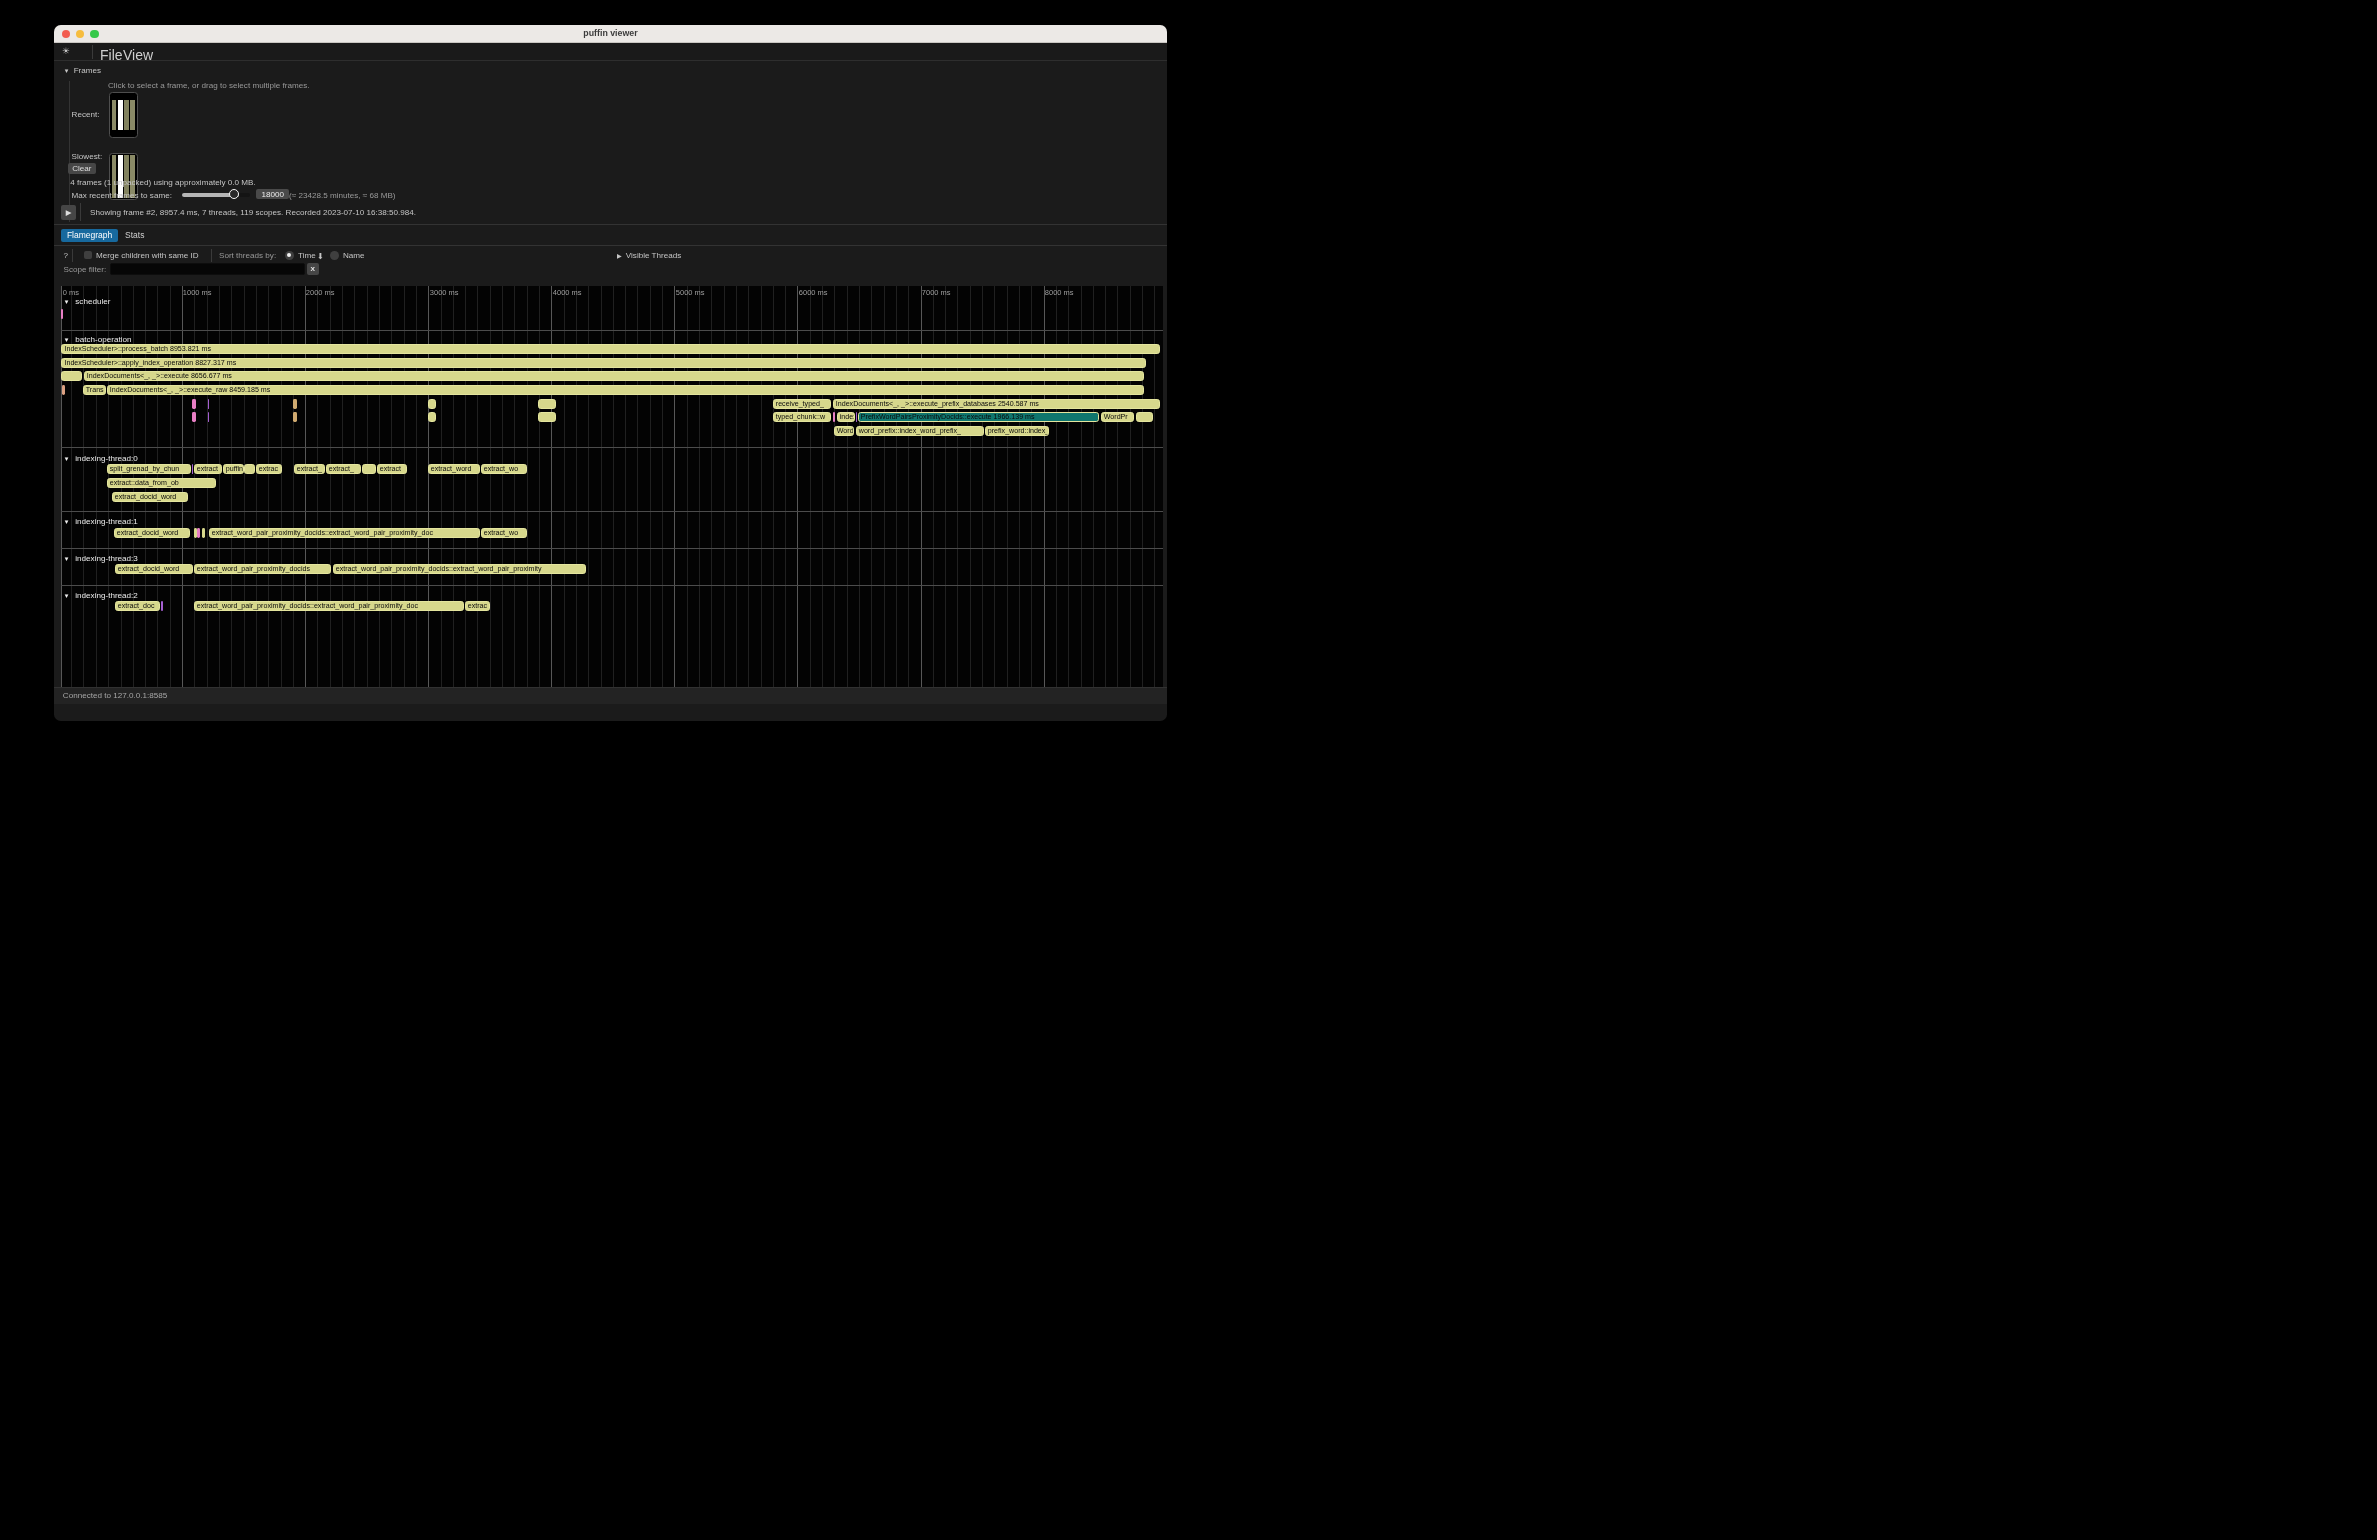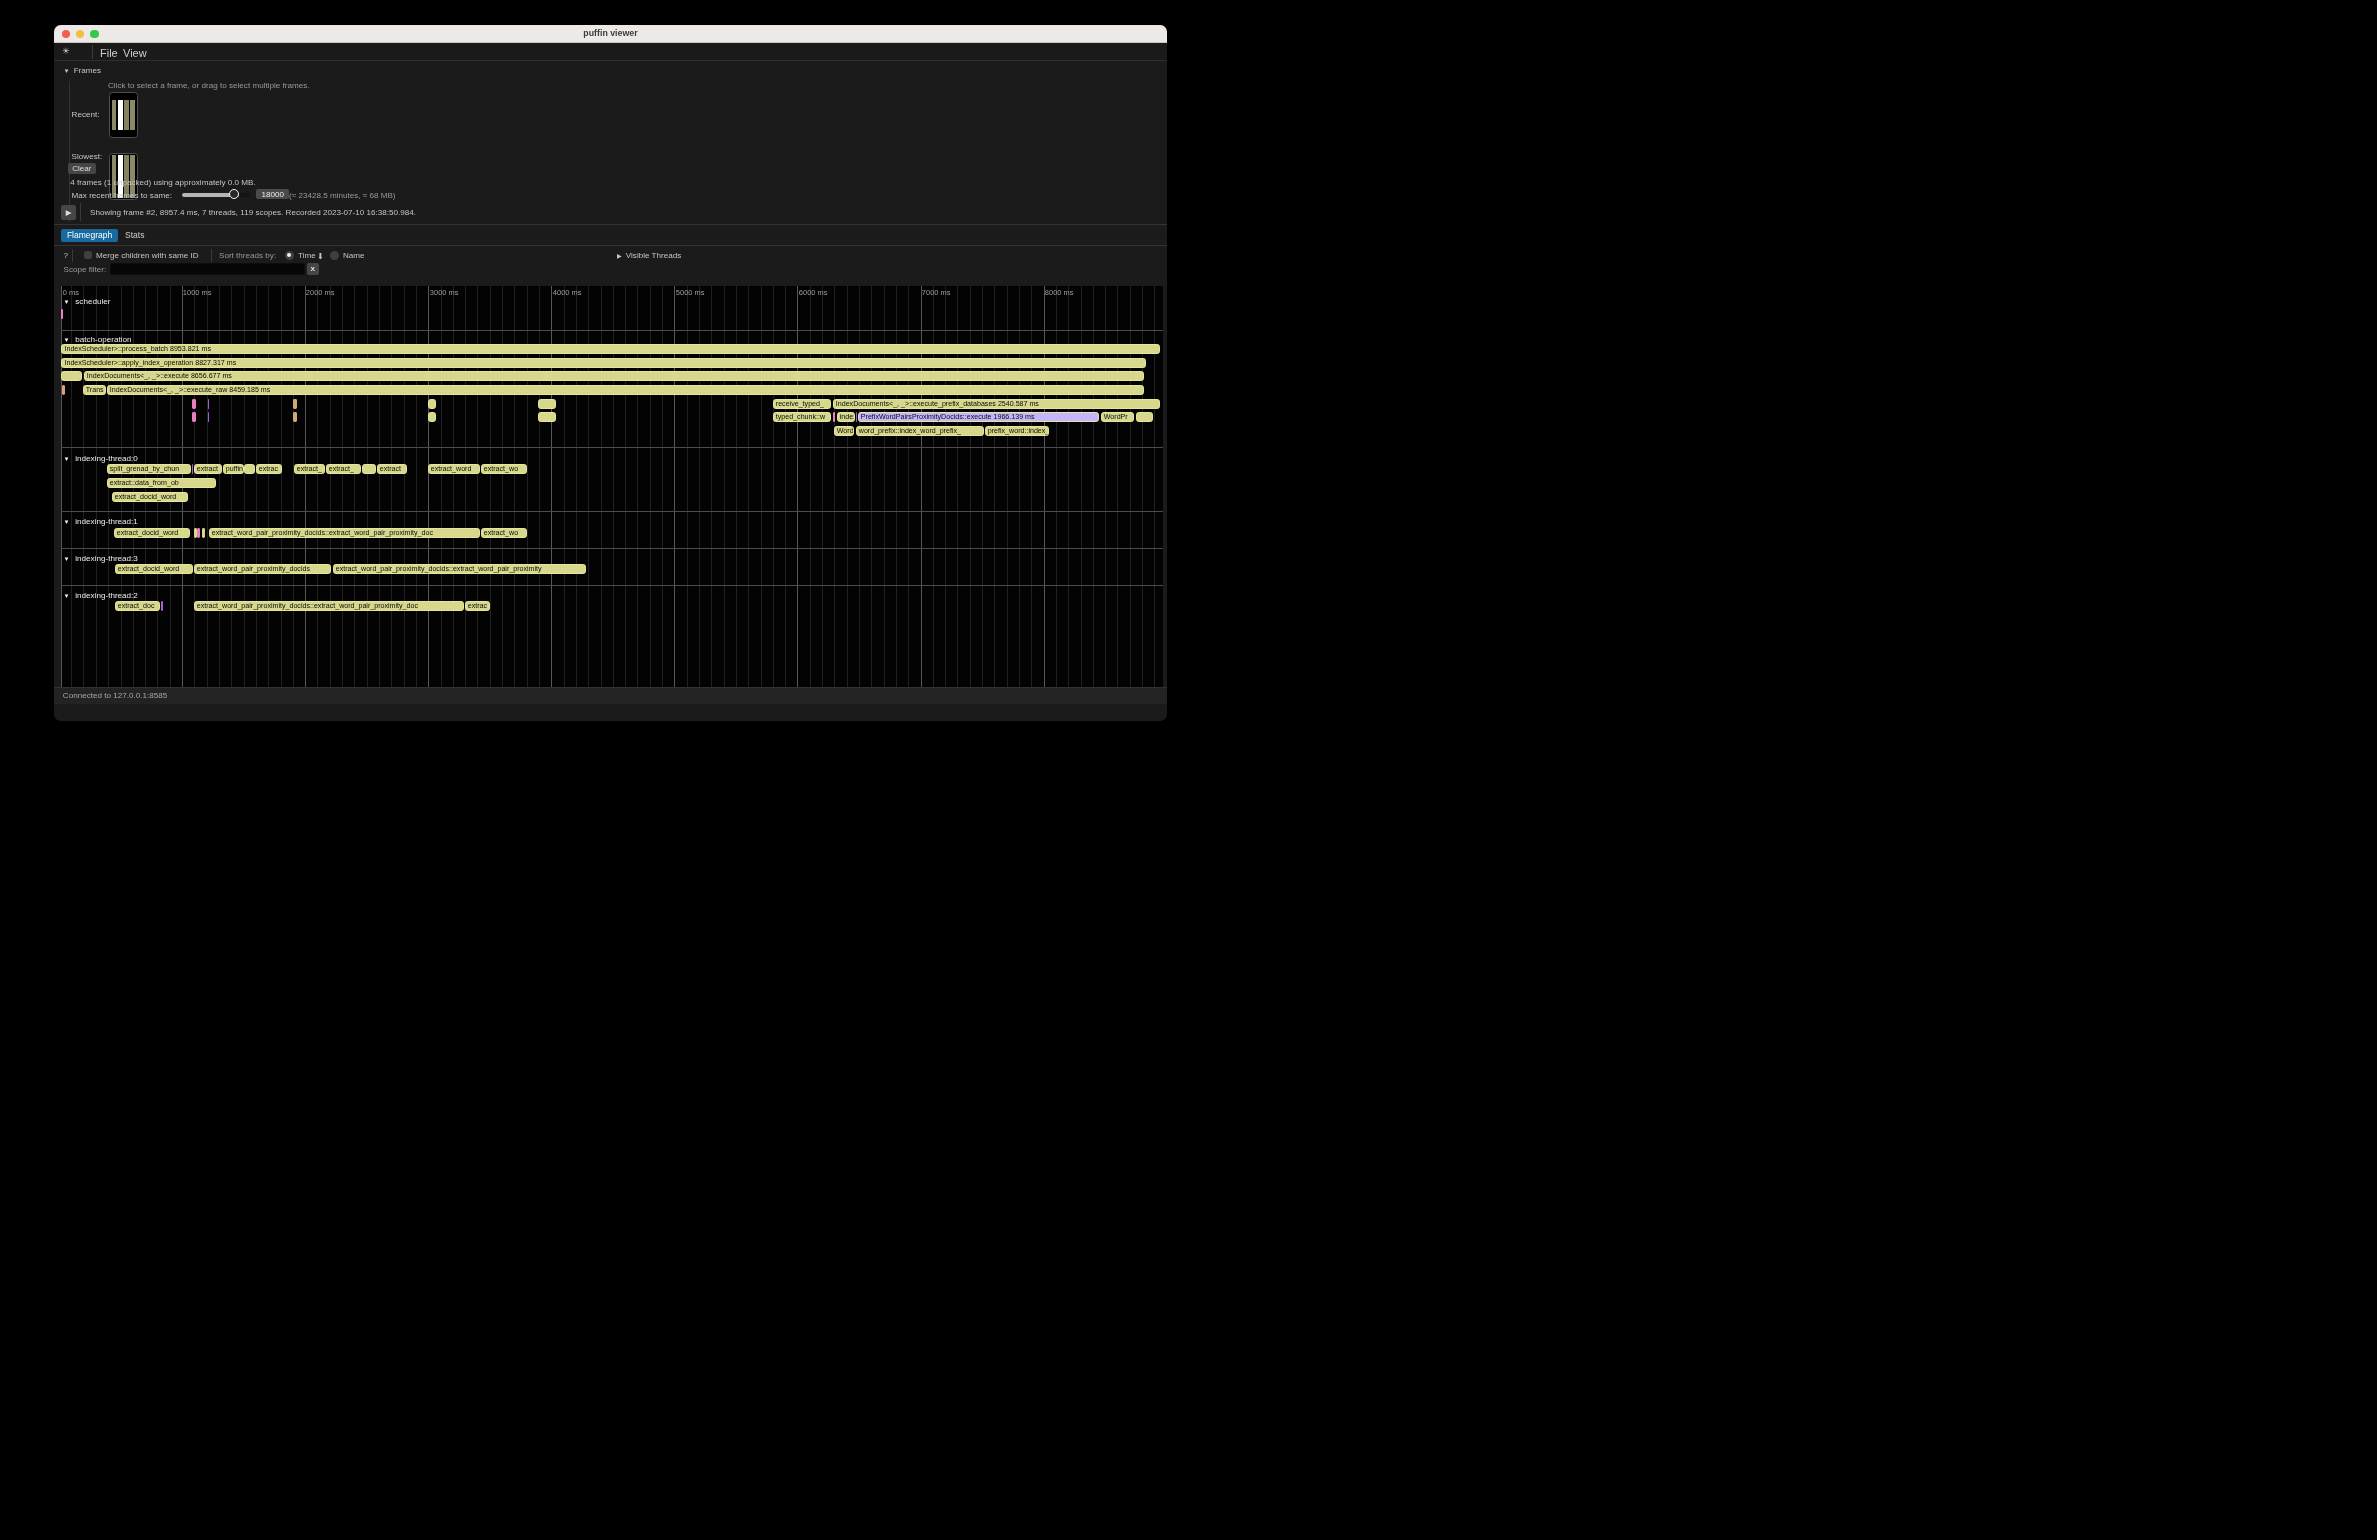--- a/index.html
+++ b/index.html
@@ -13,21 +13,21 @@
   .light { width:8.8px; height:8.8px; border-radius:50%; display:inline-block; }
   .light.red { background:#f25d50; }
   .light.yellow { background:#f6bd3e; }
   .light.green { background:#35c84a; }
   .wtitle { text-align:center; line-height:17.6px; font-size:8.8px; font-weight:bold; color:#3c3c3c; }
 
   
   .menubar { position:relative; height:17.6px; background:#1a1a1a; border-bottom:0.7px solid #2e2e2e; }
   .menubar .theme { position:absolute; left:8.1px; top:2.7px; color:#c9c9c9; font-size:8.8px; }
   .menubar .vsep { position:absolute; left:38px; top:2px; height:13.6px; width:0.7px; background:#3a3a3a; }
-  .menu-item { position:absolute; top:3.4px; color:#cfcfcf; font-size:11px; cursor:default; }
+  .menu-item { position:absolute; top:3.4px; color:#cfcfcf; font-size:14px; cursor:default; }
 
   .content { position:relative; height:643px; background:#1b1b1b; }
   .txt { position:absolute; color:#c5c5c5; font-size:8.1px; white-space:nowrap; }
   .dim { color:#999; }
   .tri { font-size:6.1px; color:#c5c5c5; margin-right:4.1px; }
   .indent-line { position:absolute; left:15px; top:20.4px; width:0.7px; height:141px; background:#343434; }
 
   
   .thumb { position:absolute; width:28.5px; background:#000; border:0.7px solid #4e4e4e; border-radius:3.4px; display:flex; justify-content:center; gap:1.4px; padding:1.4px; }
   .thumb .bar { width:4.7px; height:100%; background:#8a8a66; }
@@ -283,21 +283,21 @@
           <div class="scope" style="left: 772px; top: 113px; width: 327px; background: rgb(215, 216, 140); border: 0.7px solid rgb(228, 229, 158);">IndexDocuments&lt;_, _&gt;::execute_prefix_databases 2540.587 ms</div>
           <div class="scope thin" style="left: 131px; top: 126px; width: 4.7px; background: rgb(232, 127, 197);"></div>
           <div class="scope thin" style="left: 147px; top: 126px; width: 1.7px; background: rgb(165, 95, 210);"></div>
           <div class="scope thin" style="left: 232px; top: 126px; width: 4.7px; background: rgb(208, 170, 112);"></div>
           <div class="scope" style="left: 367px; top: 126px; width: 7.8px; background: rgb(215, 216, 140); border: 0.7px solid rgb(228, 229, 158);"></div>
           <div class="scope" style="left: 477px; top: 126px; width: 18.3px; background: rgb(215, 216, 140); border: 0.7px solid rgb(228, 229, 158);"></div>
           <div class="scope" style="left: 712px; top: 126px; width: 58px; background: rgb(215, 216, 140); border: 0.7px solid rgb(228, 229, 158);">typed_chunk::w</div>
           <div class="scope thin" style="left: 772px; top: 126px; width: 2.7px; background: rgb(232, 127, 197);"></div>
           <div class="scope" style="left: 776px; top: 126px; width: 18px; background: rgb(215, 216, 140); border: 0.7px solid rgb(228, 229, 158);">index</div>
           <div class="scope thin" style="left: 795px; top: 126px; width: 1.4px; background: rgb(165, 95, 210);"></div>
-          <div class="scope" style="left: 797px; top: 126px; width: 241px; background: #c4b5fd; border: 0.7px solid rgb(228, 229, 158);">PrefixWordPairsProximityDocids::execute 1966.139 ms</div>
+          <div class="scope" style="left: 797px; top: 126px; width: 241px; background: #0f766e; border: 0.7px solid rgb(228, 229, 158);">PrefixWordPairsProximityDocids::execute 1966.139 ms</div>
           <div class="scope" style="left: 1040px; top: 126px; width: 33px; background: rgb(215, 216, 140); border: 0.7px solid rgb(228, 229, 158);">WordPr</div>
           <div class="scope" style="left: 1075px; top: 126px; width: 17.6px; background: rgb(215, 216, 140); border: 0.7px solid rgb(228, 229, 158);"></div>
           <div class="scope" style="left: 773px; top: 140px; width: 20.4px; background: rgb(215, 216, 140); border: 0.7px solid rgb(228, 229, 158);">Word</div>
           <div class="scope" style="left: 795px; top: 140px; width: 128px; background: rgb(215, 216, 140); border: 0.7px solid rgb(228, 229, 158);">word_prefix::index_word_prefix_</div>
           <div class="scope" style="left: 924px; top: 140px; width: 64px; background: rgb(215, 216, 140); border: 0.7px solid rgb(228, 229, 158);">prefix_word::index_prefix_wo</div>
           <div class="sec-header" style="left: 2.7px; top: 168px;"><span class="tri">▼ </span>indexing-thread:0</div>
           <div class="sec-sep" style="top: 225px;"></div>
           <div class="scope" style="left: 46px; top: 178px; width: 84px; background: rgb(215, 216, 140); border: 0.7px solid rgb(228, 229, 158);">split_grenad_by_chun</div>
           <div class="scope thin" style="left: 131px; top: 178px; width: 1.7px; background: rgb(165, 95, 210);"></div>
           <div class="scope" style="left: 133px; top: 178px; width: 28px; background: rgb(215, 216, 140); border: 0.7px solid rgb(228, 229, 158);">extract</div>

